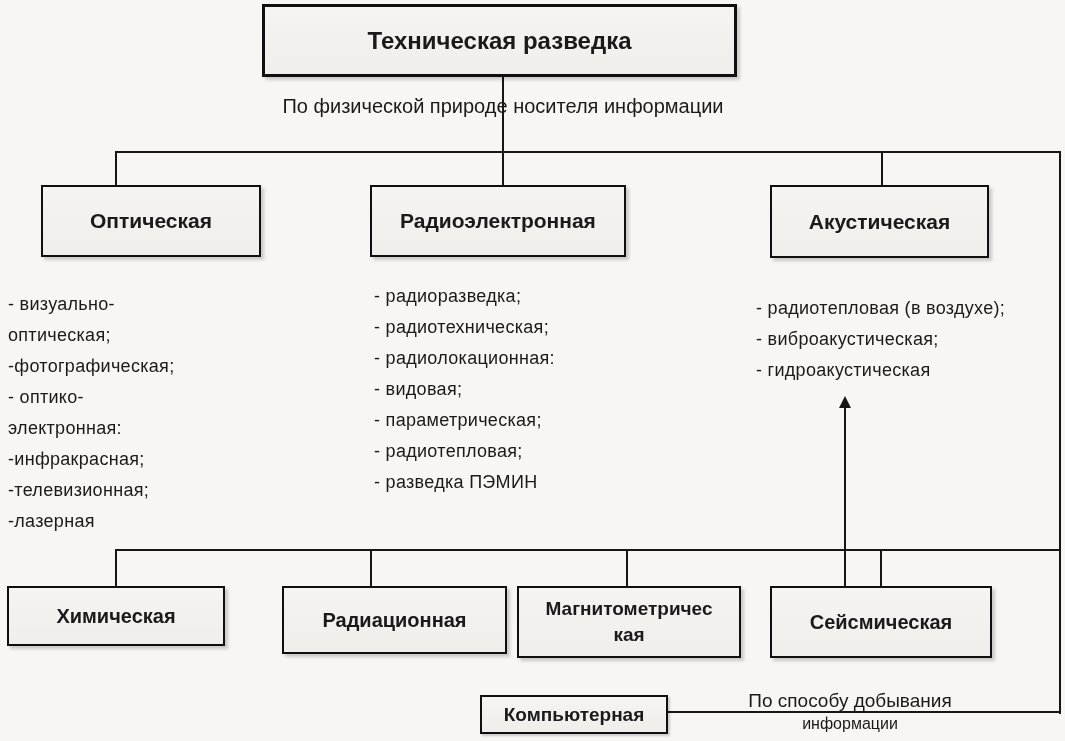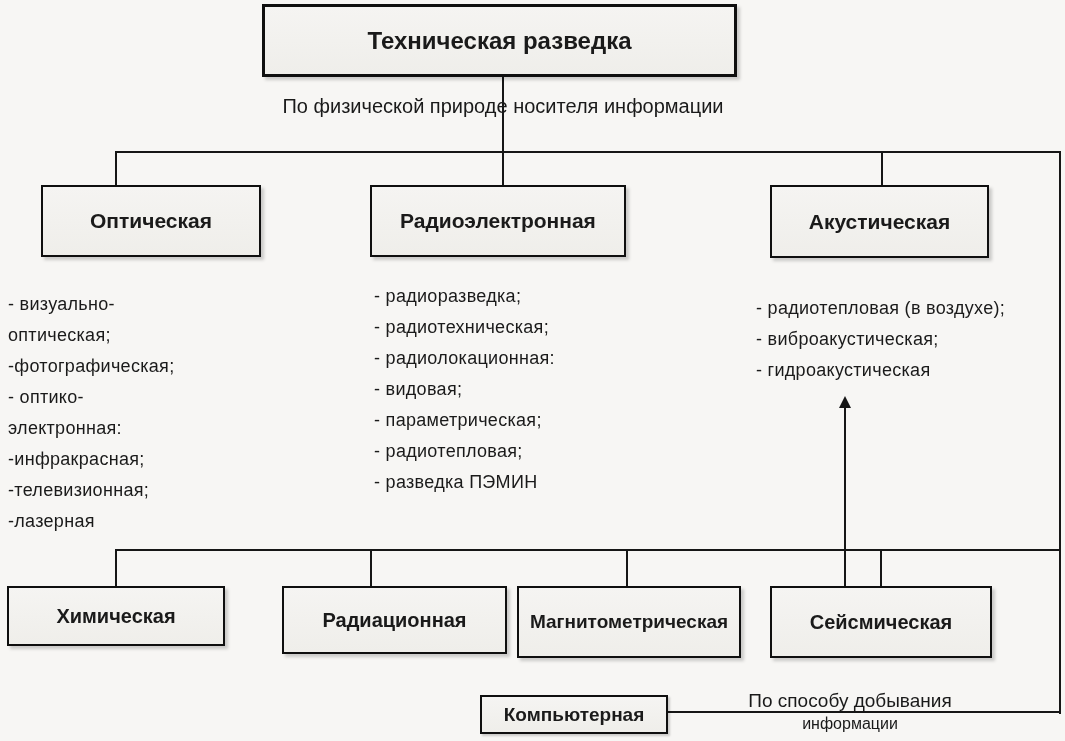--- a/index.html
+++ b/index.html
@@ -116,21 +116,21 @@
     <div>- виброакустическая;</div>
     <div>- гидроакустическая</div>
   </div>
 
   <div class="box" style="left:7px;top:586px;width:218px;height:60px;font-size:20px;">
     <span class="lbl">Химическая</span>
   </div>
   <div class="box" style="left:258px;top:586px;width:225px;height:68px;font-size:20px;margin-left:24px;">
     <span class="lbl">Радиационная</span>
   </div>
-  <div class="box" style="left:517px;top:586px;width:224px;height:72px;font-size:19px;line-height:1.35;">
+  <div class="box" style="left:517px;top:586px;width:224px;height:72px;font-size:19px;line-height:1.35;flex-direction:column;">
     <span class="lbl">Магнитометричес</span>
     <span class="lbl">кая</span>
   </div>
   <div class="box" style="left:770px;top:586px;width:222px;height:72px;font-size:20px;">
     <span class="lbl">Сейсмическая</span>
   </div>
 
   <div class="box" style="left:480px;top:695px;width:188px;height:39px;font-size:19px;box-shadow:2px 2px 2px rgba(0,0,0,0.18);">
     <span class="lbl">Компьютерная</span>
   </div>

